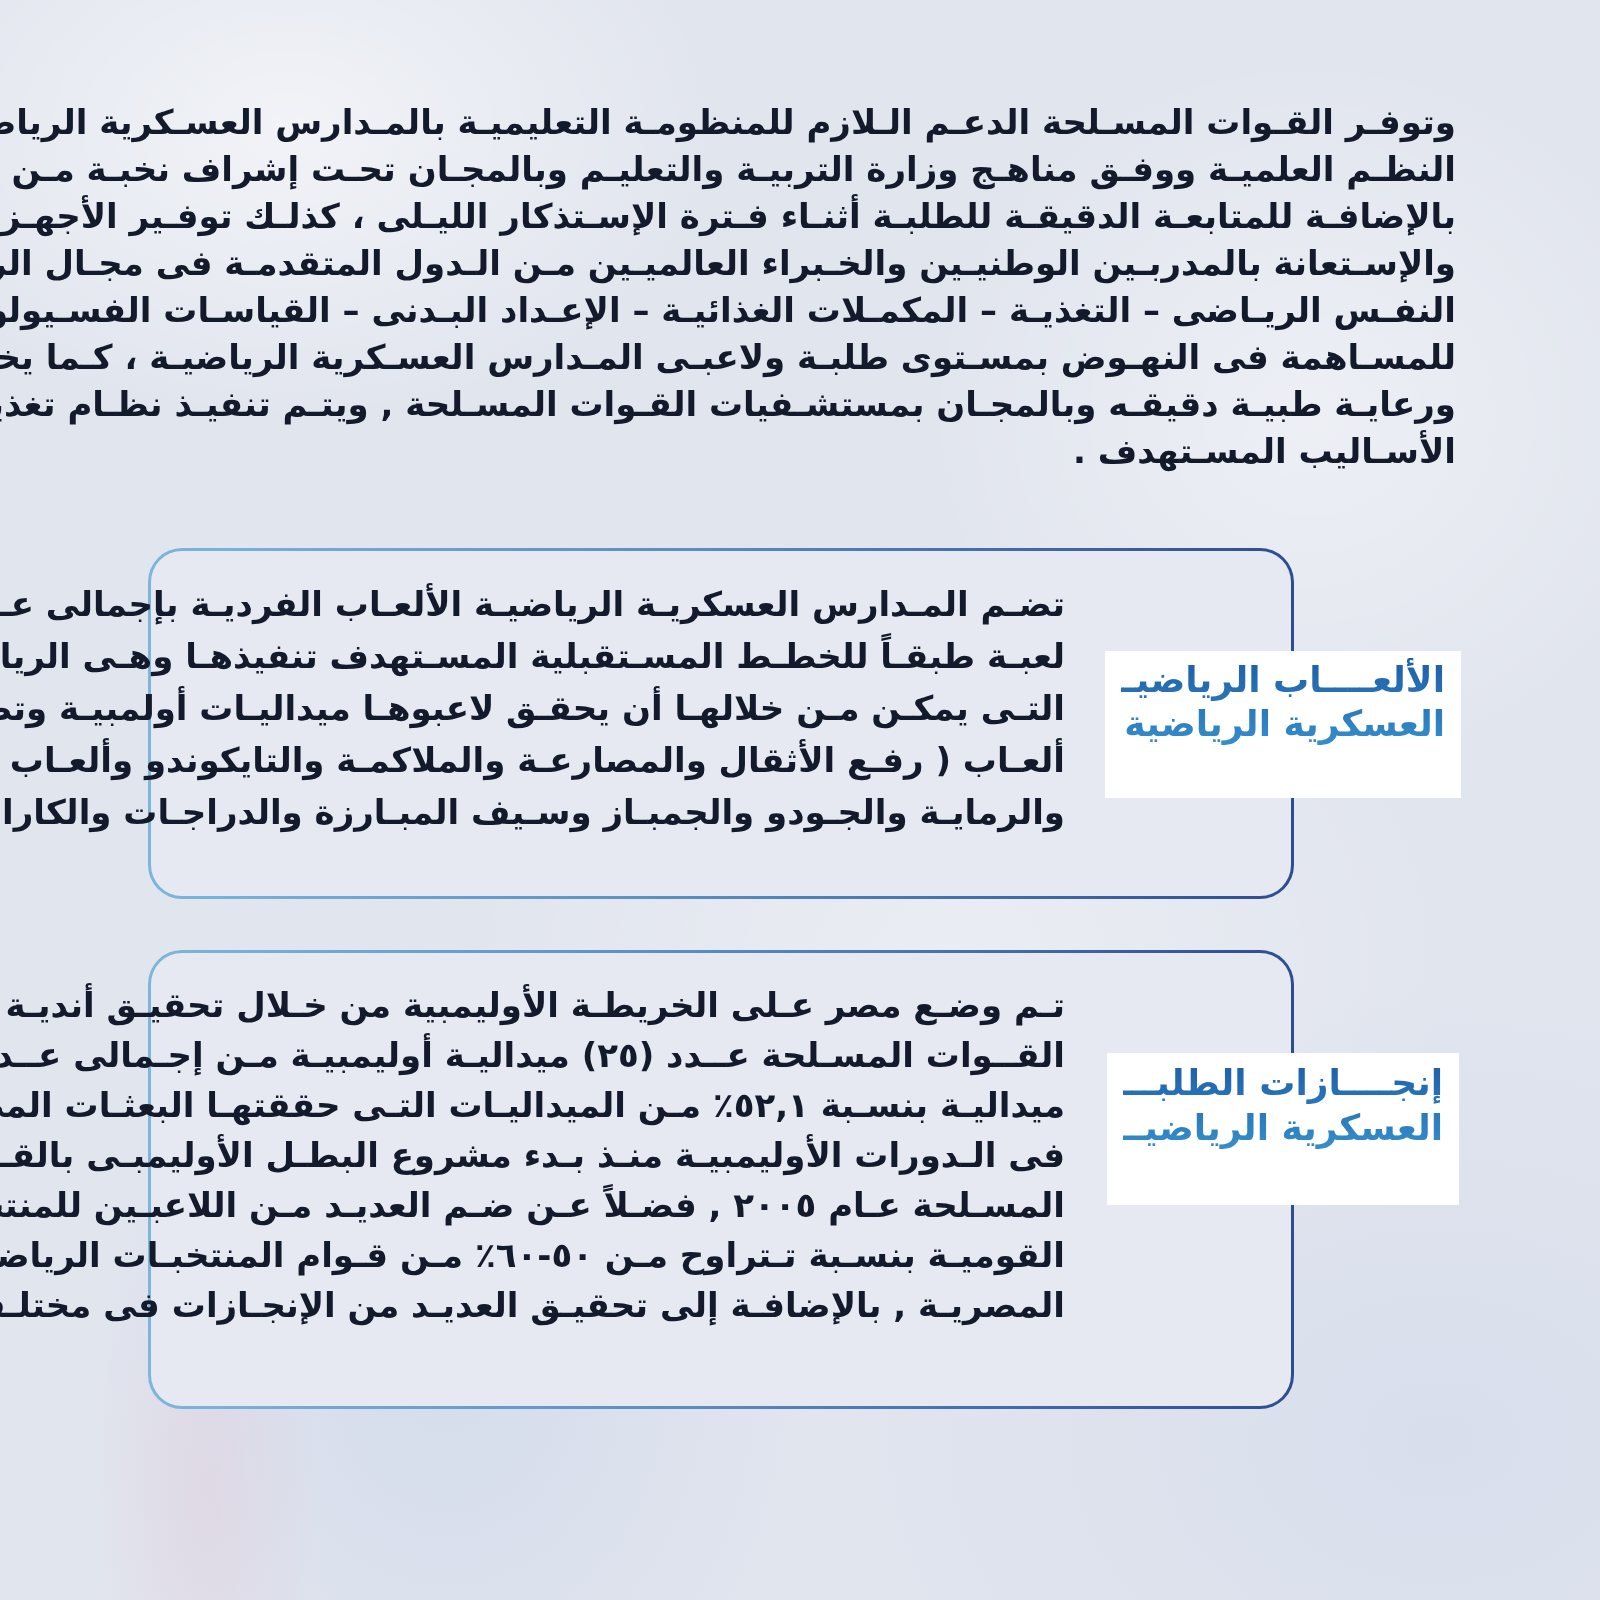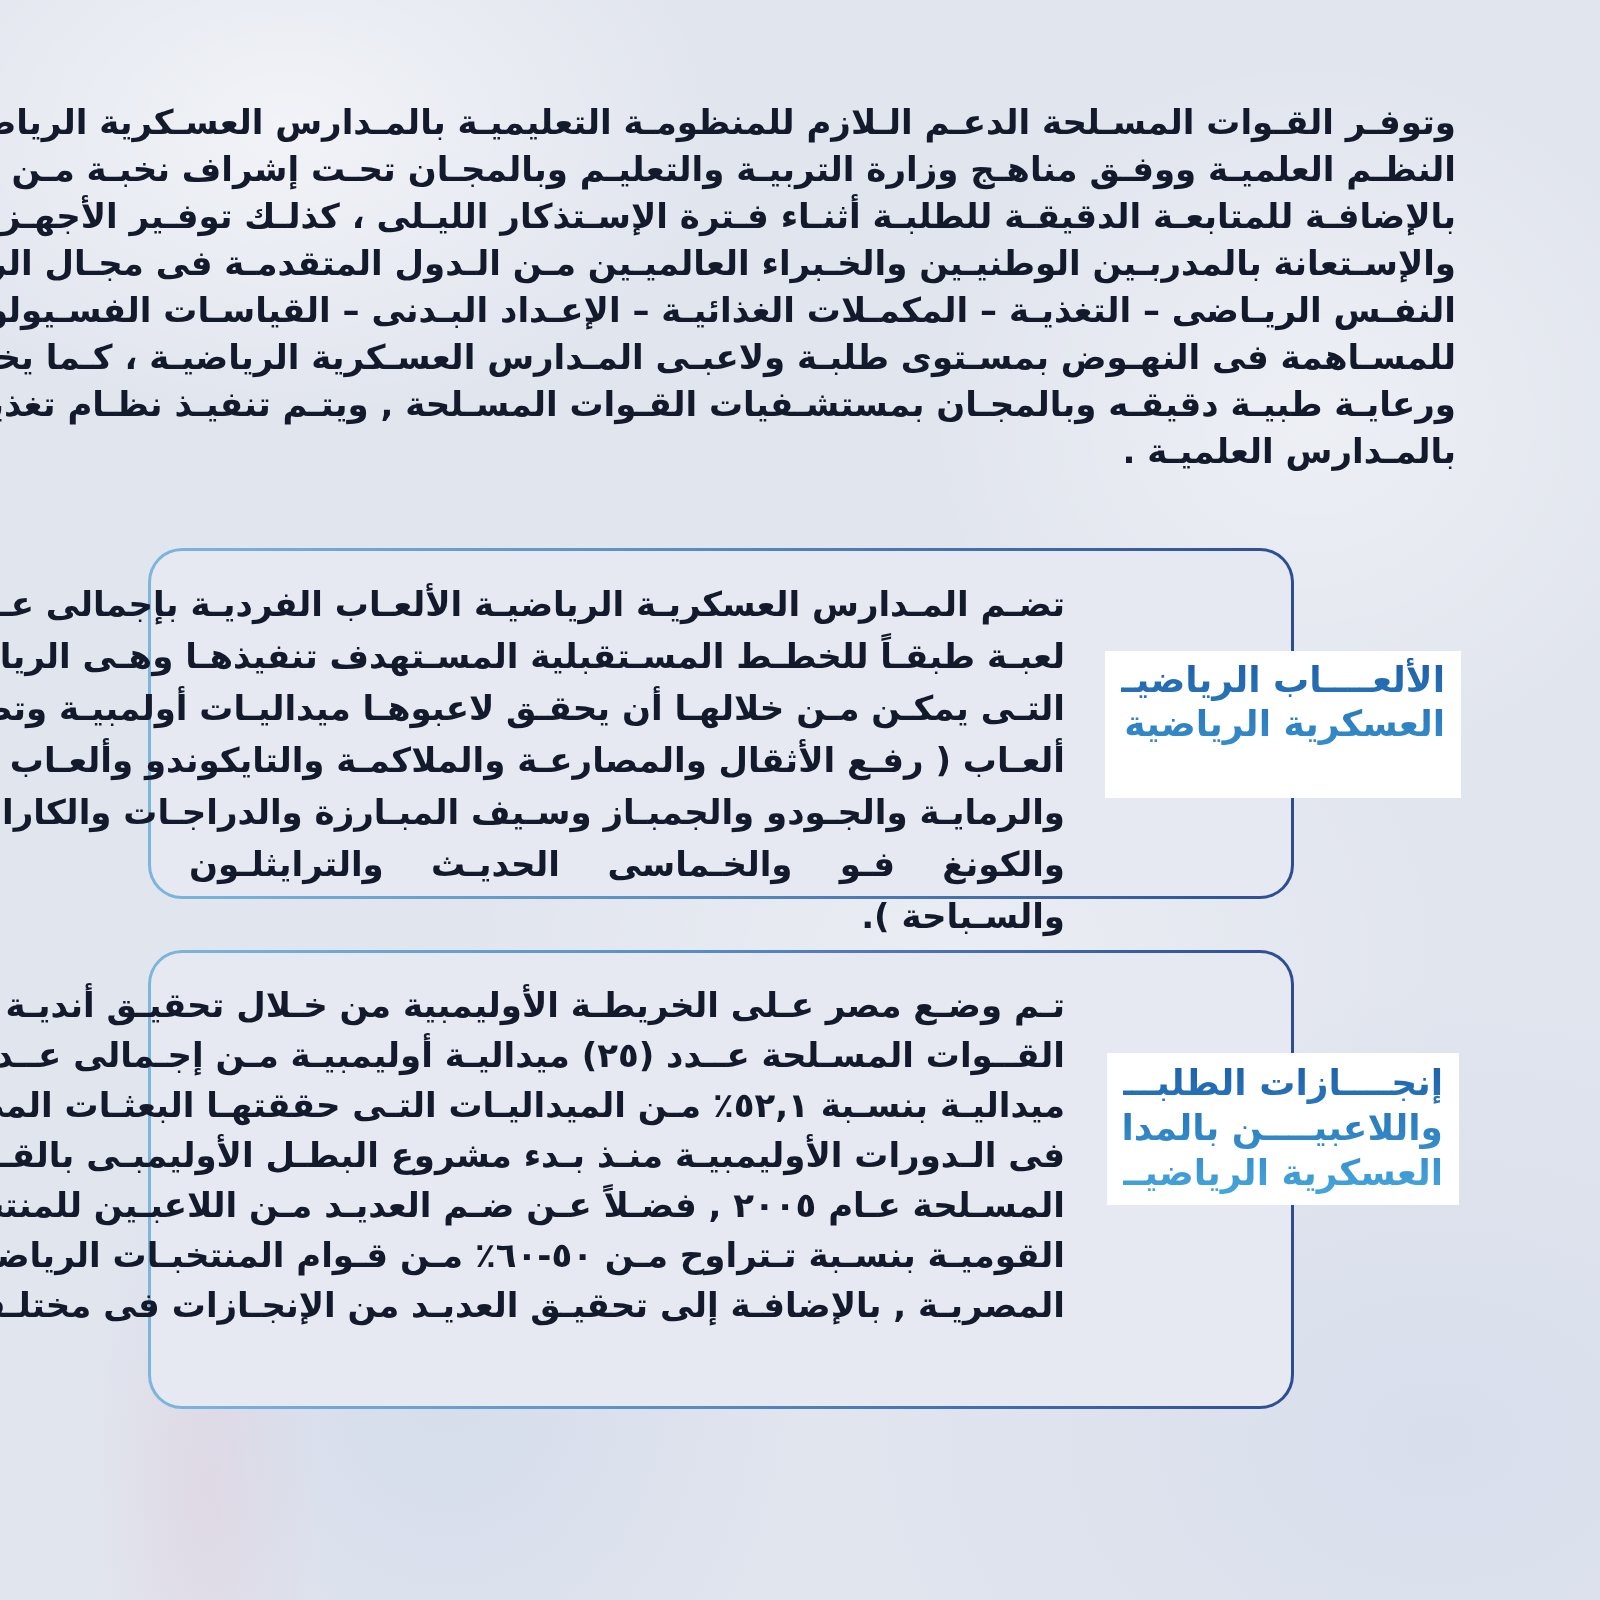--- a/index.html
+++ b/index.html
@@ -75,32 +75,31 @@
 <body>
 
 <div class="intro">
   <div class="intro-line">وتوفـر القـوات المسـلحة الدعـم الـلازم للمنظومـة التعليميـة بالمـدارس العسـكرية الرياضيـة طبقـاً لأحـدث</div>
   <div class="intro-line">النظـم العلميـة ووفـق مناهـج وزارة التربيـة والتعليـم وبالمجـان تحـت إشراف نخبـة مـن المدرسـين الأكفـاء</div>
   <div class="intro-line">بالإضافـة للمتابعـة الدقيقـة للطلبـة أثنـاء فـترة الإسـتذكار الليـلى ، كذلـك توفـير الأجهـزة الفنيـة والإداريـة</div>
   <div class="intro-line">والإسـتعانة بالمدربـين الوطنيـين والخـبراء العالميـين مـن الـدول المتقدمـة فى مجـال الريـاضة ومجـالات (علـم</div>
   <div class="intro-line">النفـس الريـاضى – التغذيـة – المكمـلات الغذائيـة – الإعـداد البـدنى – القياسـات الفسـيولوجية والجسـمانية )</div>
   <div class="intro-line">للمسـاهمة فى النهـوض بمسـتوى طلبـة ولاعبـى المـدارس العسـكرية الرياضيـة ، كـما يخضـع الطلبـة لإشراف</div>
   <div class="intro-line">ورعايـة طبيـة دقيقـه وبالمجـان بمستشـفيات القـوات المسـلحة , ويتـم تنفيـذ نظـام تغذيـة للطلبـة وفقـاً لأحدث</div>
-  <div class="intro-line last">بالمـدارس العلميـة .</div>
+  <div class="intro-line last">الأسـاليب المسـتهدف .</div>
 </div>
 
 <div class="section-box box-sports" id="box-sports">
   <div class="box-inner">
     <div class="box-text">
       <div class="box-line">تضـم المـدارس العسكريـة الرياضيـة الألعـاب الفرديـة بإجمالى عـدد (١٥)</div>
       <div class="box-line">لعبـة طبقـاً للخطـط المسـتقبلية المسـتهدف تنفيذهـا وهـى الرياضـات</div>
       <div class="box-line">التـى يمكـن مـن خلالهـا أن يحقـق لاعبوهـا ميداليـات أولمبيـة وتضـم</div>
       <div class="box-line">ألعـاب ( رفـع الأثقال والمصارعـة والملاكمـة والتايكوندو وألعـاب القوى</div>
       <div class="box-line">والرمايـة والجـودو والجمبـاز وسـيف المبـارزة والدراجـات والكاراتيـة</div>
-      <div class="box-line last">والكونغ فـو والخـماسى الحديـث والترايثلـون والسـباحة ).</div>
     </div>
   </div>
 </div>
 
 <div class="side-label" id="label-sports">
   <div class="label-line">الألعــــاب الرياضيــــة</div>
   <div class="label-line">العسكرية الرياضية :</div>
 </div>
 
 <div class="section-box box-achieve" id="box-achieve">
@@ -112,15 +111,14 @@
       <div class="box-line">فى الـدورات الأوليمبيـة منـذ بـدء مشروع البطـل الأوليمبـى بالقـوات</div>
       <div class="box-line">المسـلحة عـام ٢٠٠٥ , فضـلاً عـن ضـم العديـد مـن اللاعبـين للمنتخبـات</div>
       <div class="box-line">القوميـة بنسـبة تـتراوح مـن ٥٠-٦٠٪ مـن قـوام المنتخبـات الرياضيـة</div>
       <div class="box-line">المصريـة , بالإضافـة إلى تحقيـق العديـد من الإنجـازات فى مختلـف الألعاب</div>
     </div>
   </div>
 </div>
 
 <div class="side-label" id="label-achieve">
   <div class="label-line">إنجــــازات الطلبــــة</div>
-  <div class="label-line">واللاعبيــــن بالمدارس</div>
   <div class="label-line">العسكرية الرياضيــة :</div>
 </div>
 
 </body></html>

